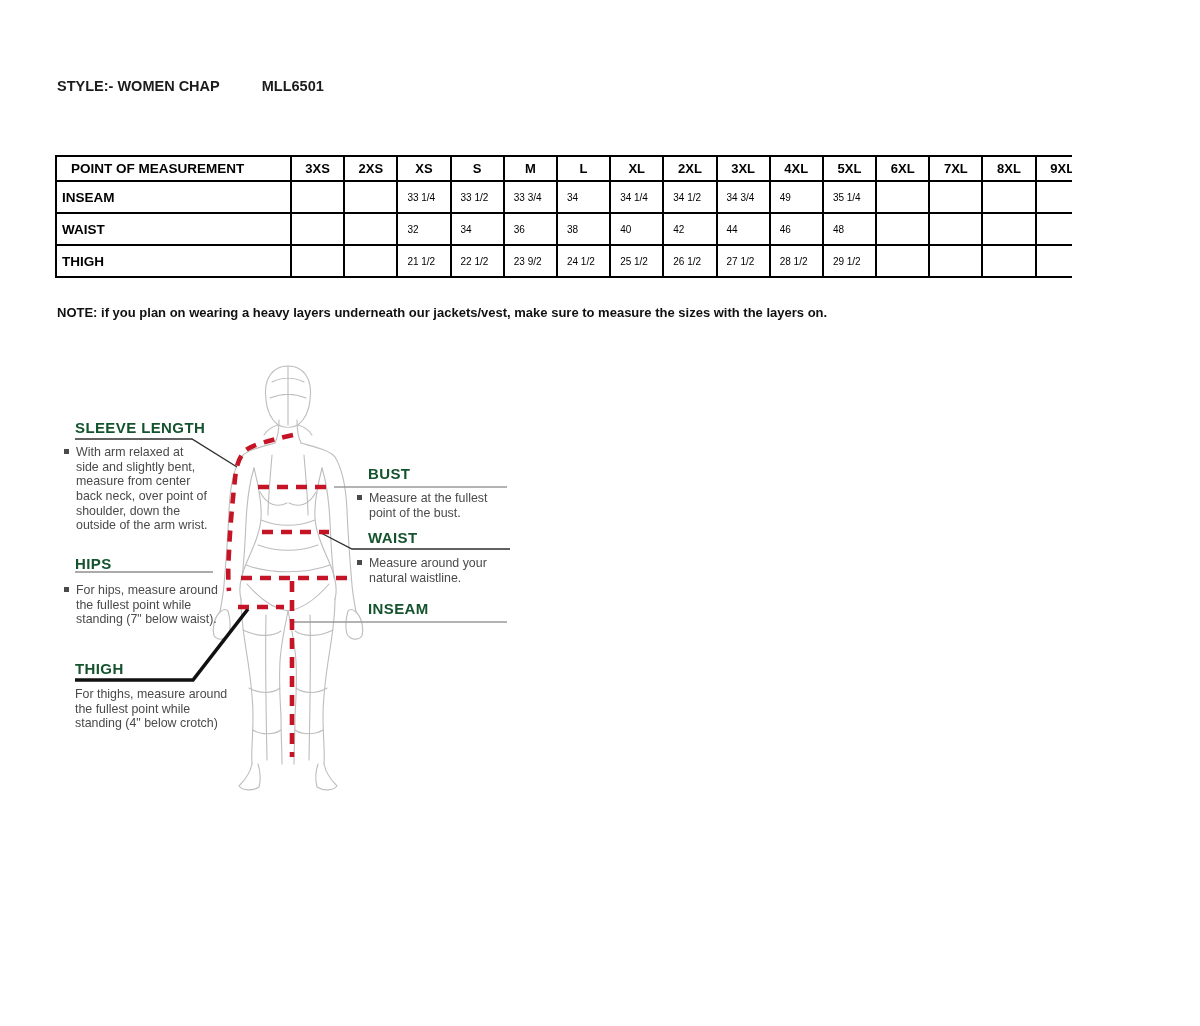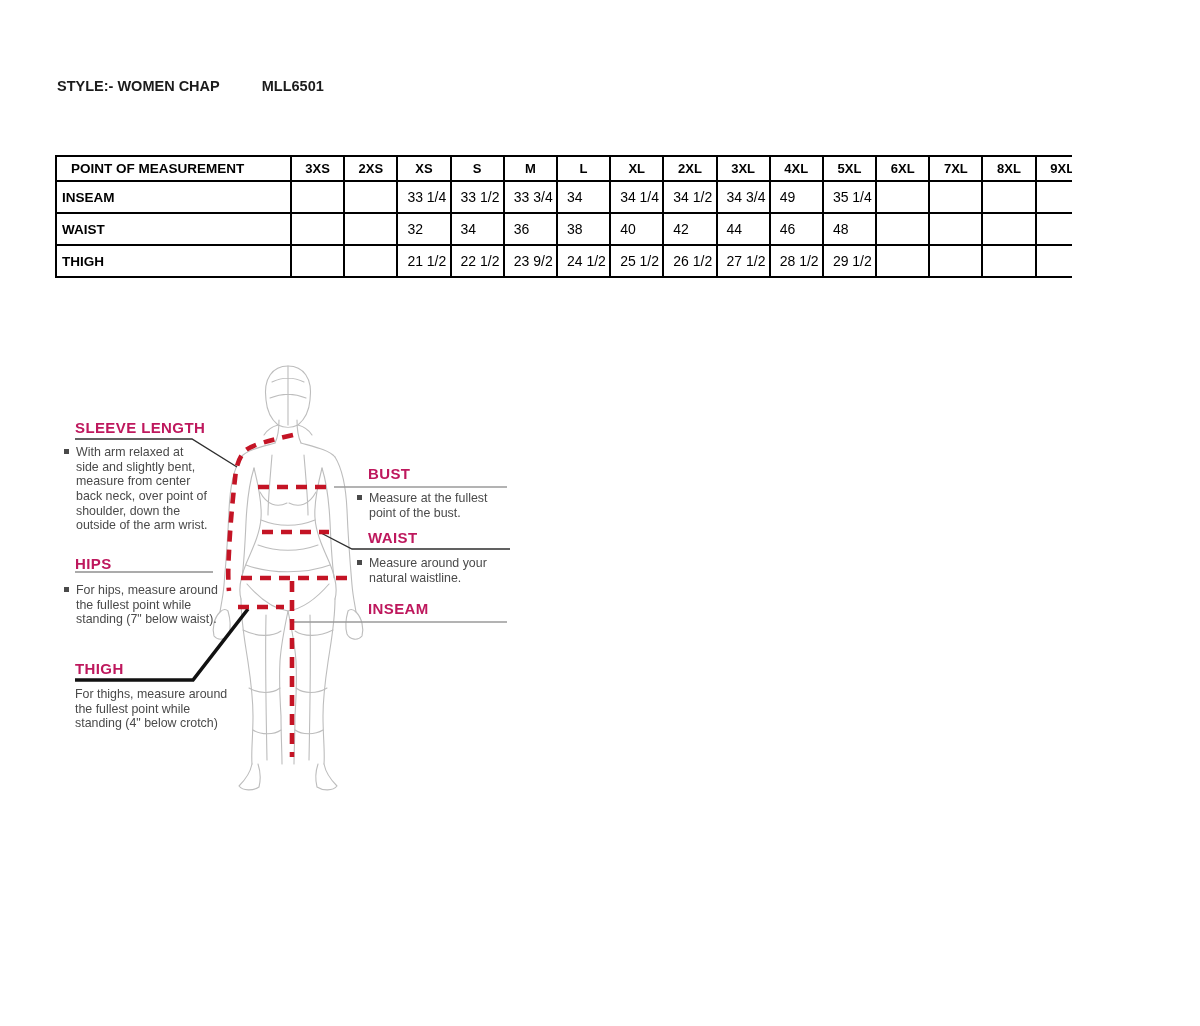--- a/index.html
+++ b/index.html
@@ -9,28 +9,28 @@
   
   .title { position:absolute; left:57px; top:63px; font-size:14.5px; font-weight:bold; color:#1c1c1c; white-space:nowrap; }
   .title .code { margin-left:42px; }
 
   
   table.chart { position:absolute; left:55px; top:155px; width:1088px; border-collapse:collapse; table-layout:fixed; color:#000; }
   .chart th, .chart td { border:2px solid #000; padding:0; overflow:hidden; white-space:nowrap; }
   .chart thead th { height:23px; font-size:13px; font-weight:bold; text-align:center; }
   .chart thead th:first-child { text-align:left; padding-left:14px; font-size:13.5px; }
   .chart tbody th { height:30px; text-align:left; padding-left:5px; font-size:13.5px; font-weight:bold; }
-  .chart tbody td { text-align:left; padding-left:9px; font-size:14px; font-weight:normal; }
+  .chart tbody td { text-align:left; padding-left:9px; font-size:10px; font-weight:normal; }
 
   
   .note { position:absolute; left:57px; top:305px; margin:0; font-size:13px; font-weight:bold; color:#111; white-space:nowrap; }
 
   
   .figure-svg { position:absolute; left:0; top:350px; }
-  .g-head { position:absolute; margin:0; font-size:15px; font-weight:bold; color:#be185d; letter-spacing:0.4px; white-space:nowrap; }
+  .g-head { position:absolute; margin:0; font-size:15px; font-weight:bold; color:#14532d; letter-spacing:0.4px; white-space:nowrap; }
   .g-body { position:absolute; margin:0; font-size:12.4px; line-height:1.18; color:#4a4a4a; }
   .blt { position:absolute; left:-12px; top:4px; width:5px; height:5px; background:#4a4a4a; }
 
   #sec-sleeve-h { left:75px;  top:419px; }
   #sec-sleeve-b { left:76px;  top:445px; width:132px; }
   #sec-hips-h   { left:75px;  top:555px; }
   #sec-hips-b   { left:76px;  top:583px; width:148px; }
   #sec-thigh-h  { left:75px;  top:660px; }
   #sec-thigh-b  { left:75px;  top:687px; width:164px; }
   #sec-bust-h   { left:368px; top:465px; }
@@ -127,20 +127,21 @@
           <td>29 1/2</td>
           <td></td>
           <td></td>
           <td></td>
           <td></td>
           <td></td>
         </tr>
       </tbody>
   </table>
 
+  <p class="note">NOTE: if you plan on wearing a heavy layers underneath our jackets/vest, make sure to measure the sizes with the layers on.</p>
 
   <svg class="figure-svg" width="560" height="460" viewBox="0 350 560 460">
 
     <g stroke="#bdbdbd" fill="none" stroke-width="1.1" stroke-linejoin="round" stroke-linecap="round">
       <path d="M 266,400 C 263,378 273,366 288,366 C 303,366 313,378 310,400 C 309,412 304,420 298,425 C 305,427 309,430 312,435 M 266,400 C 267,412 272,420 278,425 C 271,427 267,430 264,435"></path>
       <path d="M 272,382 C 282,377 294,377 304,382 M 270,398 C 282,393 294,393 306,398 M 288,366 L 288,425"></path>
       <path d="M 278,425 C 284,428 292,428 298,425"></path>
       <path d="M 279,420 C 279,430 278,437 275,443 M 297,420 C 297,430 298,437 301,443"></path>
       <path d="M 275,443 C 261,447 247,450 241,457 M 301,443 C 315,447 329,450 335,457"></path>
       <path d="M 241,457 C 233,470 230,488 229,510 C 228,535 226,562 224,585 C 223,597 221,605 220,612"></path>

